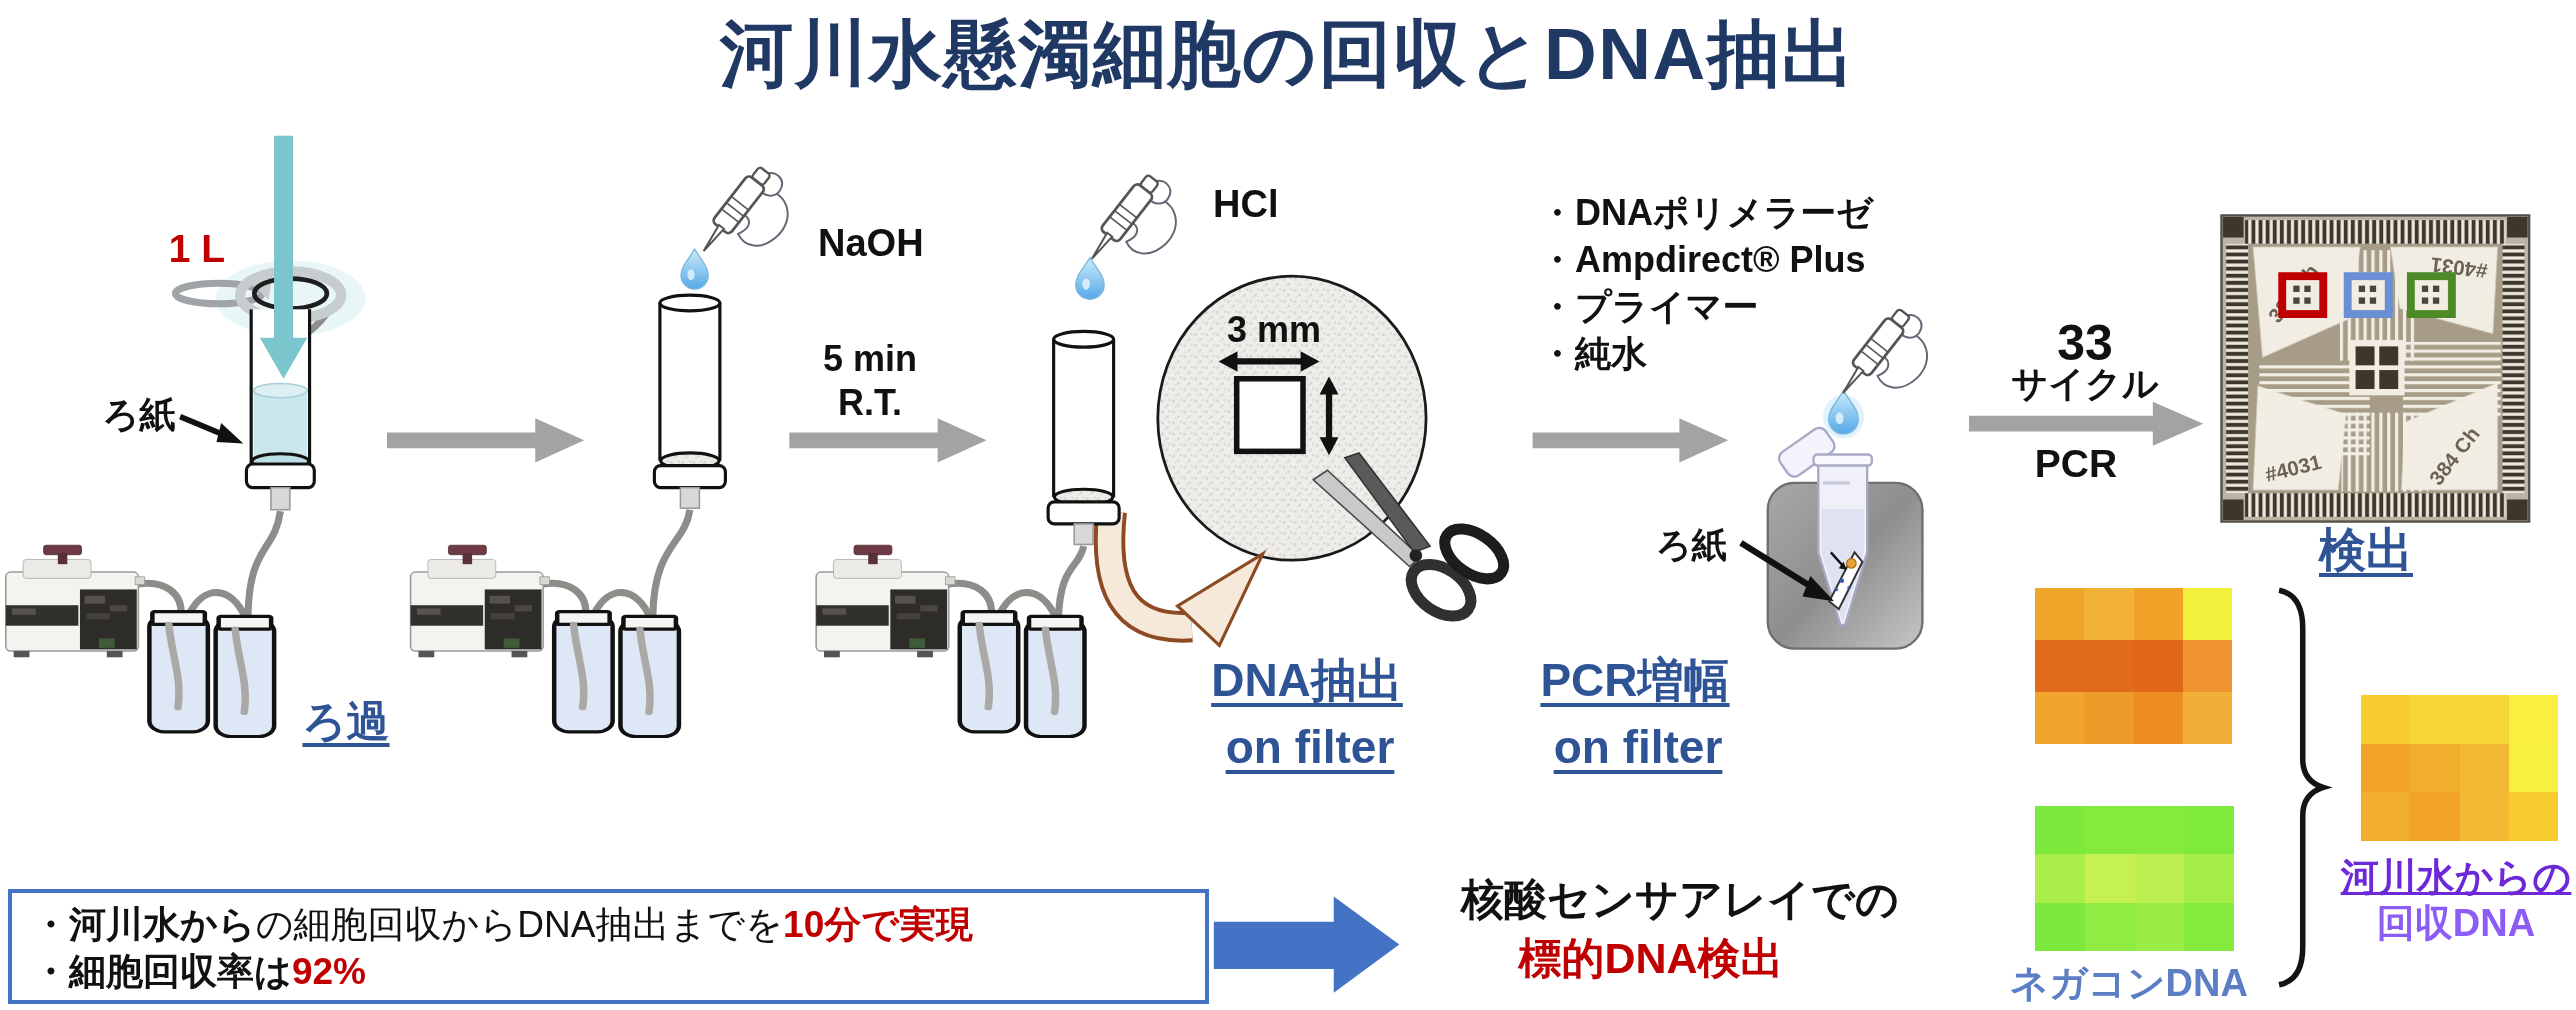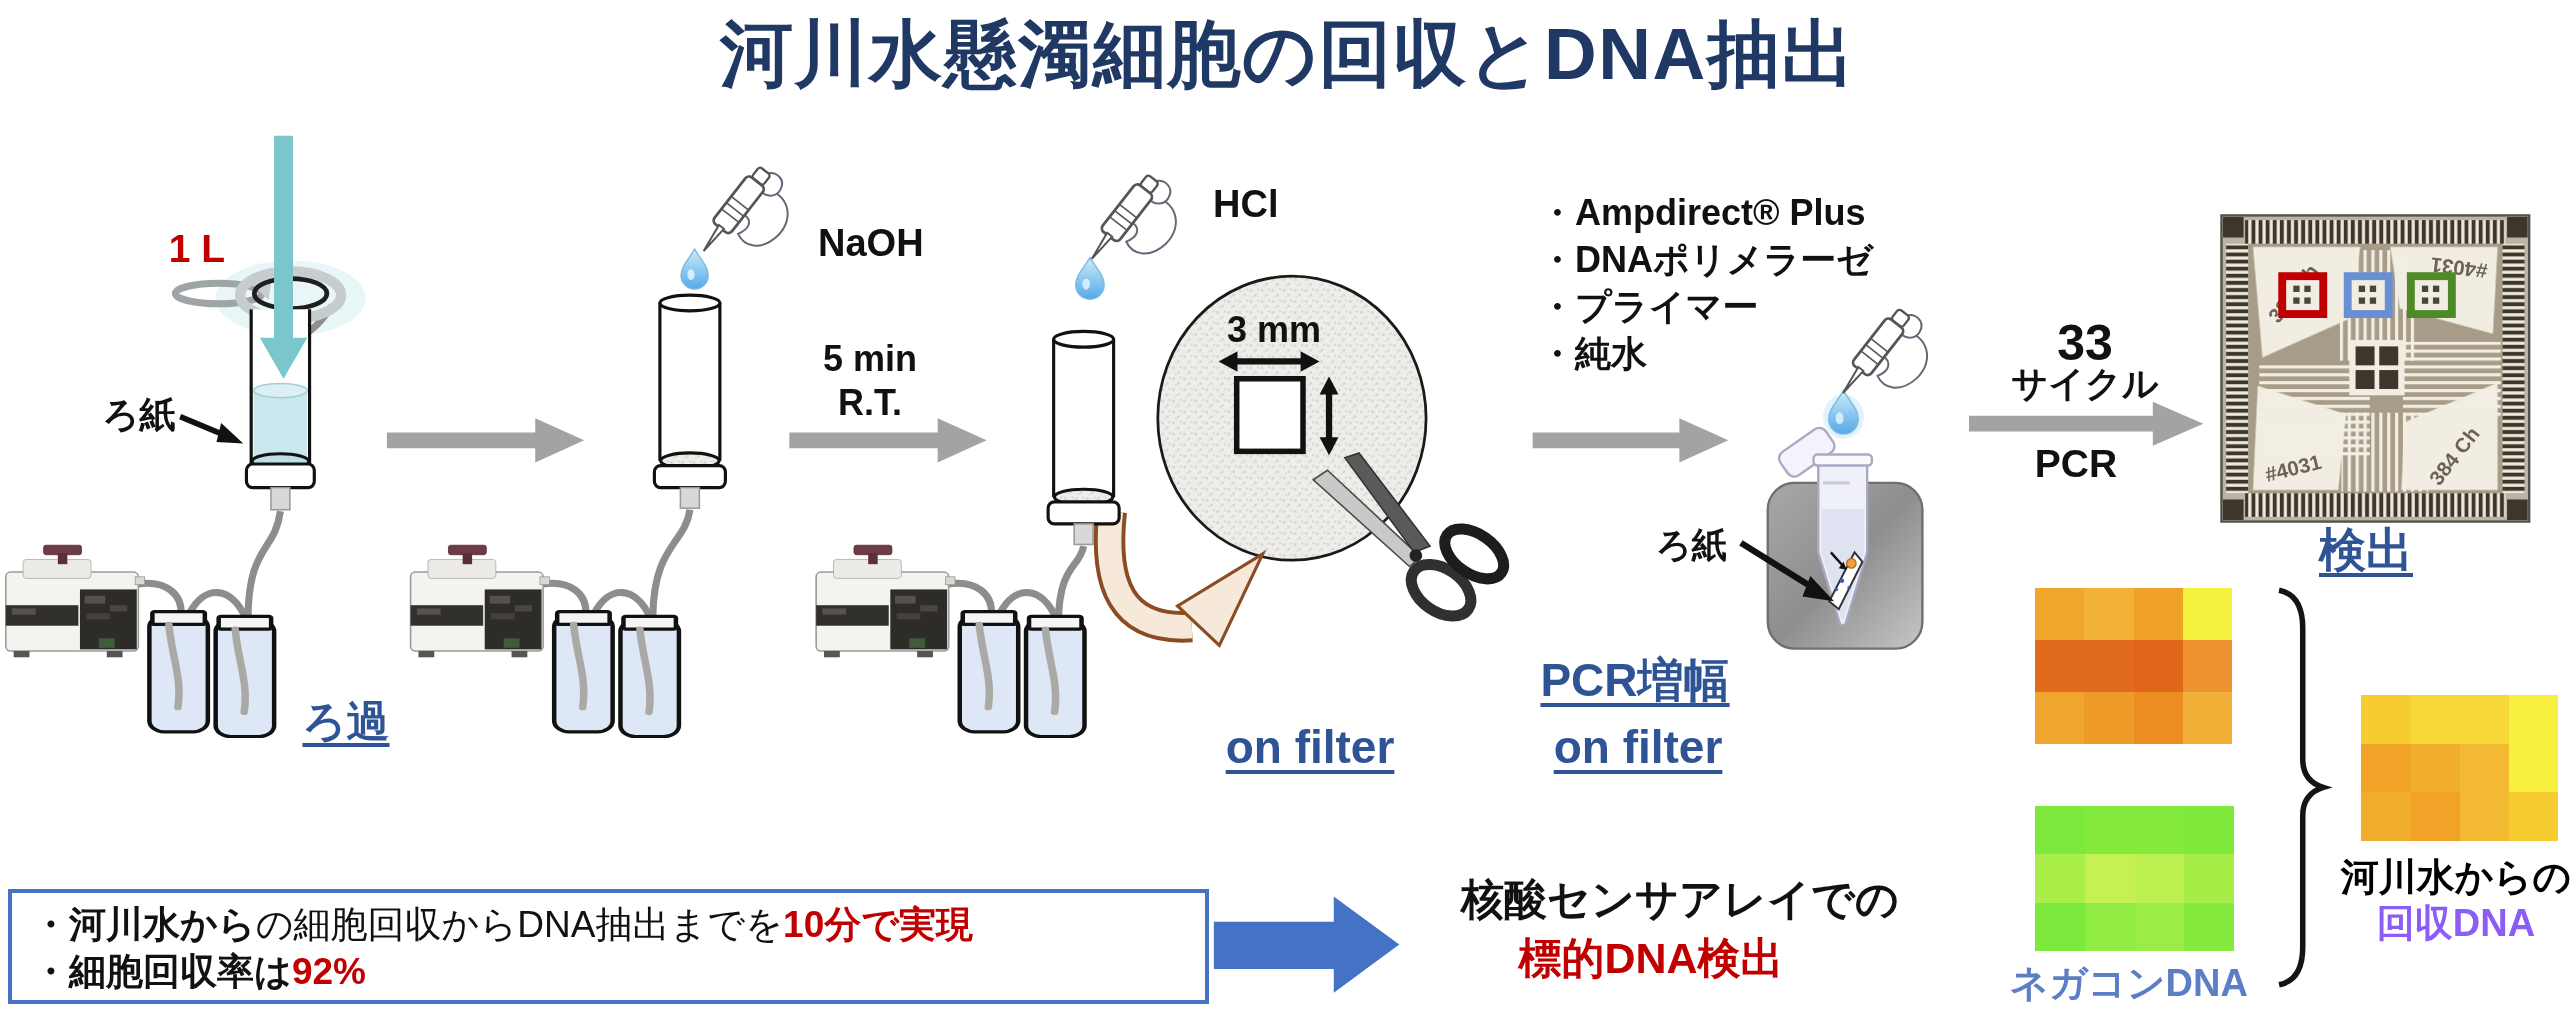--- a/index.html
+++ b/index.html
@@ -320,25 +320,26 @@
 <div class="txt red ctr" style="left:197px;top:227px;font-size:39px;">1 L</div>
 <div class="txt ctr" style="left:139px;top:391px;font-size:36px;">ろ紙</div>
 <div class="txt blue-u ctr" style="left:346px;top:693px;font-size:43px;">ろ過</div>
 
 <div class="txt" style="left:818px;top:178px;font-size:38px;margin-top:44px;">NaOH</div>
 <div class="txt ctr" style="left:870px;top:338px;font-size:36px;">5 min</div>
 <div class="txt ctr" style="left:870px;top:382px;font-size:36px;">R.T.</div>
 
 <div class="txt" style="left:1213px;top:183px;font-size:38px;">HCl</div>
 <div class="txt ctr" style="left:1274px;top:309px;font-size:36px;">3 mm</div>
+<div class="txt blue-u ctr" style="left:1307px;top:650px;font-size:46px;">DNA抽出</div>
 <div class="txt blue-u ctr" style="left:1310px;top:720px;font-size:46px;">on filter</div>
 
 <div id="reagent-list" style="position:absolute;left:1539px;top:189px;z-index:2;">
+      <div class="reagent-item">・DNAポリメラーゼ</div>
       <div class="reagent-item">・Ampdirect® Plus</div>
-      <div class="reagent-item">・DNAポリメラーゼ</div>
       <div class="reagent-item">・プライマー</div>
       <div class="reagent-item">・純水</div>
     </div>
 <div class="txt" style="left:1656px;top:522px;font-size:35px;">ろ紙</div>
 <div class="txt blue-u ctr" style="left:1635px;top:650px;font-size:46px;">PCR増幅</div>
 <div class="txt blue-u ctr" style="left:1638px;top:720px;font-size:46px;">on filter</div>
 
 <div class="txt ctr" style="left:2085px;top:314px;font-size:50px;">33</div>
 <div class="txt ctr" style="left:2085px;top:360px;font-size:36px;">サイクル</div>
 <div class="txt ctr" style="left:2076px;top:442px;font-size:39px;">PCR</div>
@@ -380,21 +381,21 @@
       <div style="background: rgb(248, 239, 64);"></div>
       <div style="background: rgb(240, 163, 38);"></div>
       <div style="background: rgb(241, 173, 44);"></div>
       <div style="background: rgb(243, 185, 50);"></div>
       <div style="background: rgb(248, 240, 64);"></div>
       <div style="background: rgb(241, 173, 44);"></div>
       <div style="background: rgb(240, 163, 38);"></div>
       <div style="background: rgb(243, 185, 50);"></div>
       <div style="background: rgb(246, 204, 48);"></div>
     </div>
-<div class="txt ctr" style="left:2456px;top:852px;font-size:38px;color:#000000;">河川水からの</div>
+<div class="txt ctr" style="left:2456px;top:852px;font-size:38px;color:#6d28d9;text-decoration:underline;">河川水からの</div>
 <div class="txt ctr" style="left:2456px;top:898px;font-size:38px;color:#8b5cf6;">回収DNA</div>
 
 <div class="res-box"></div>
 <div class="txt" style="left:32px;top:900px;font-size:37px;">
   <span>・河川水から</span><span class="seg-n">の細胞回収からDNA抽出までを</span><span class="red">10分で実現</span>
 </div>
 <div class="txt" style="left:32px;top:947px;font-size:37px;">
   <span>・細胞回収率は</span><span class="red">92%</span>
 </div>
 

